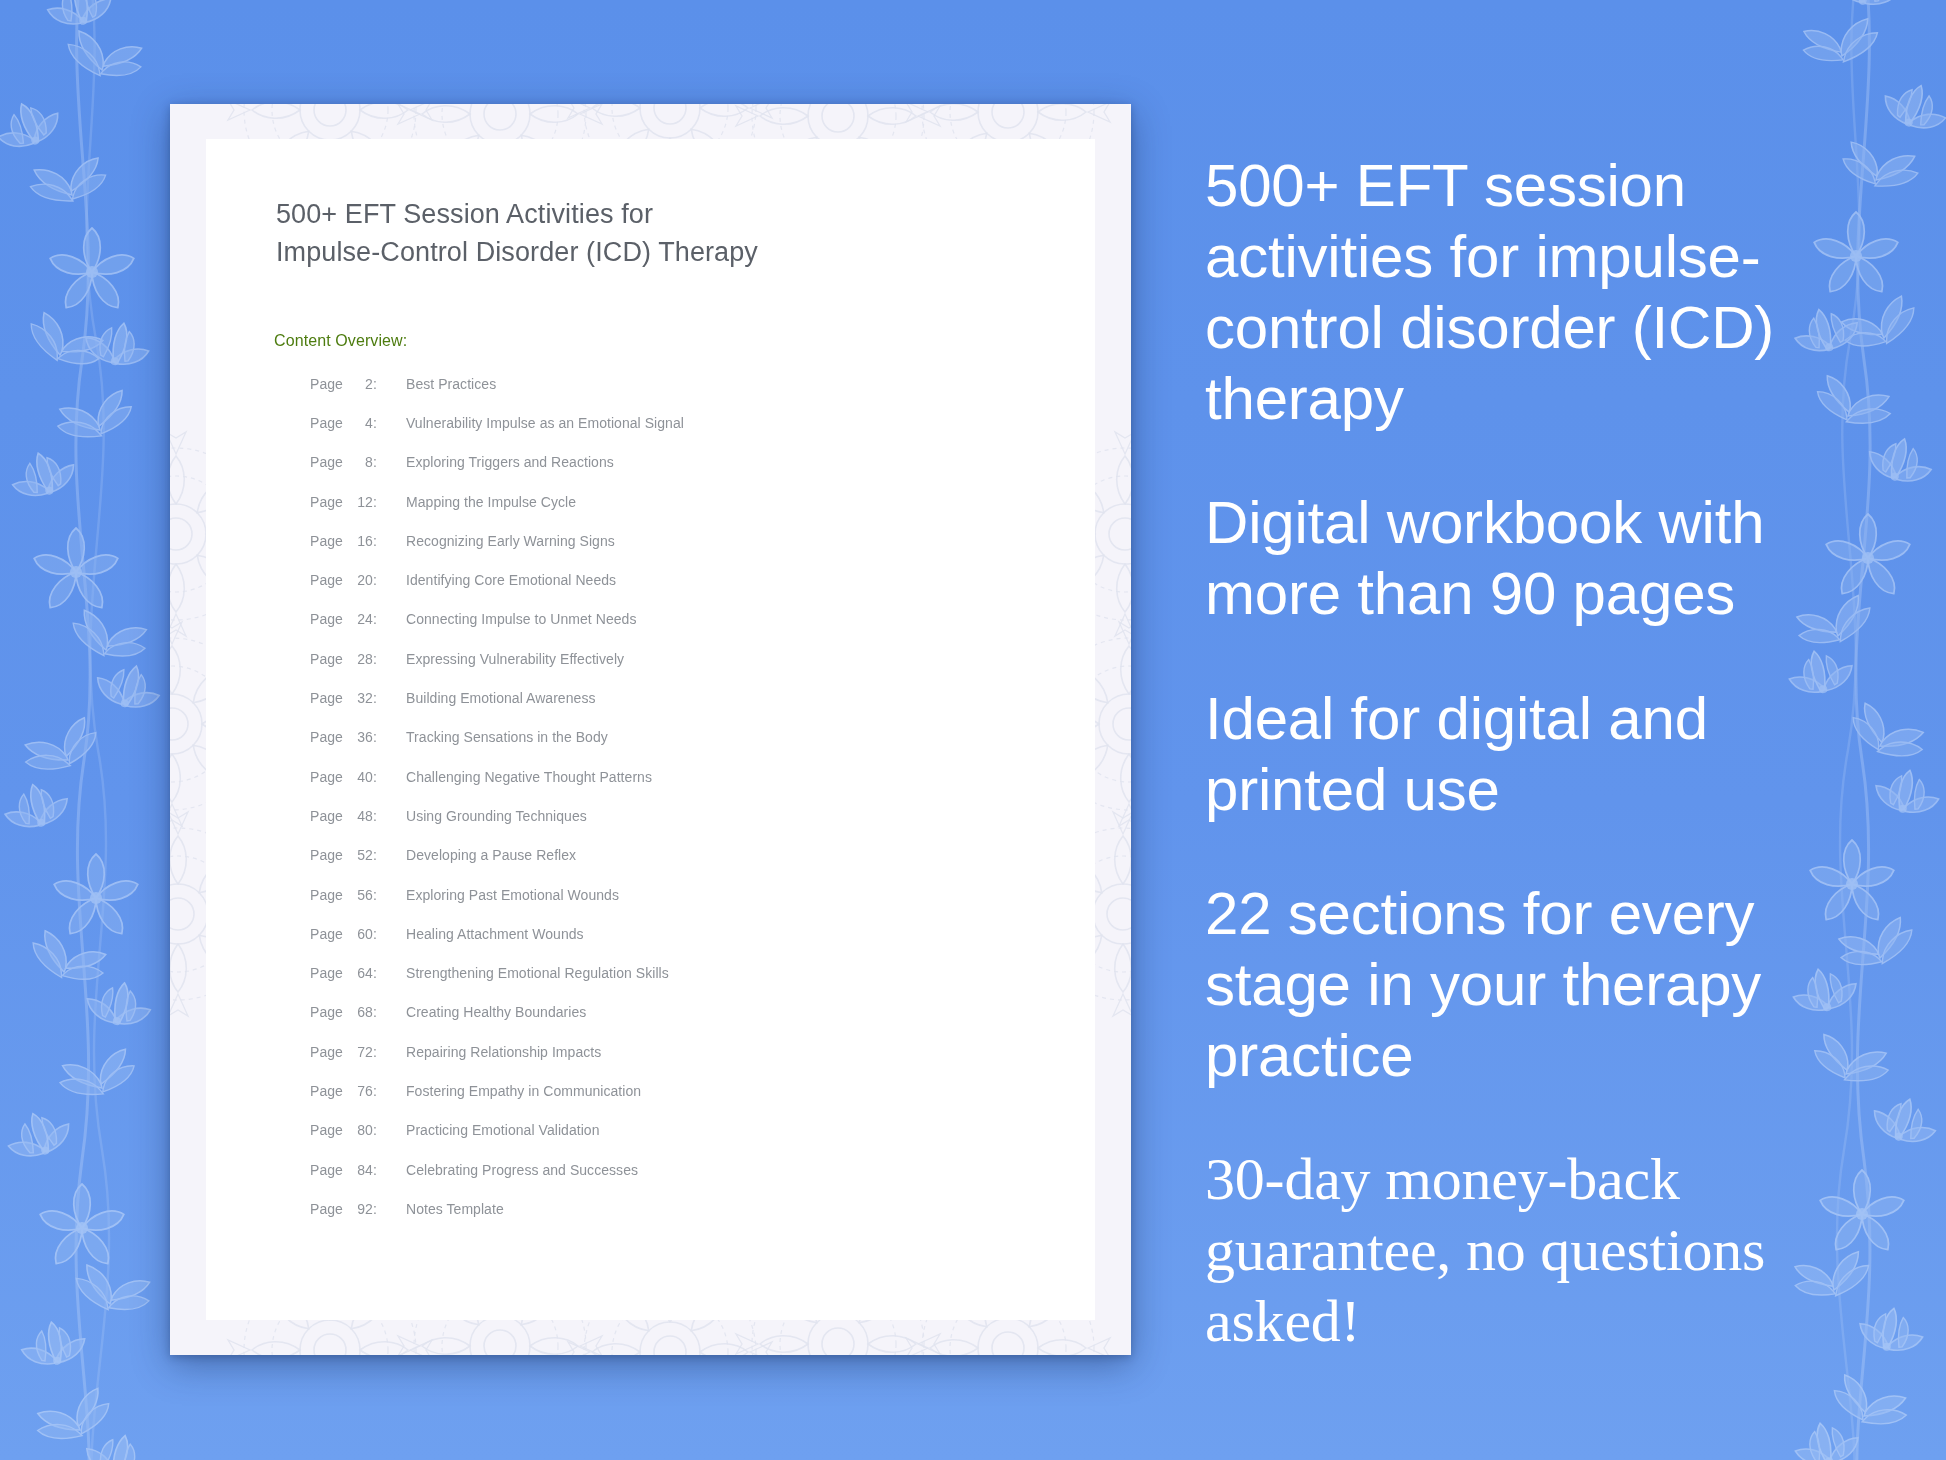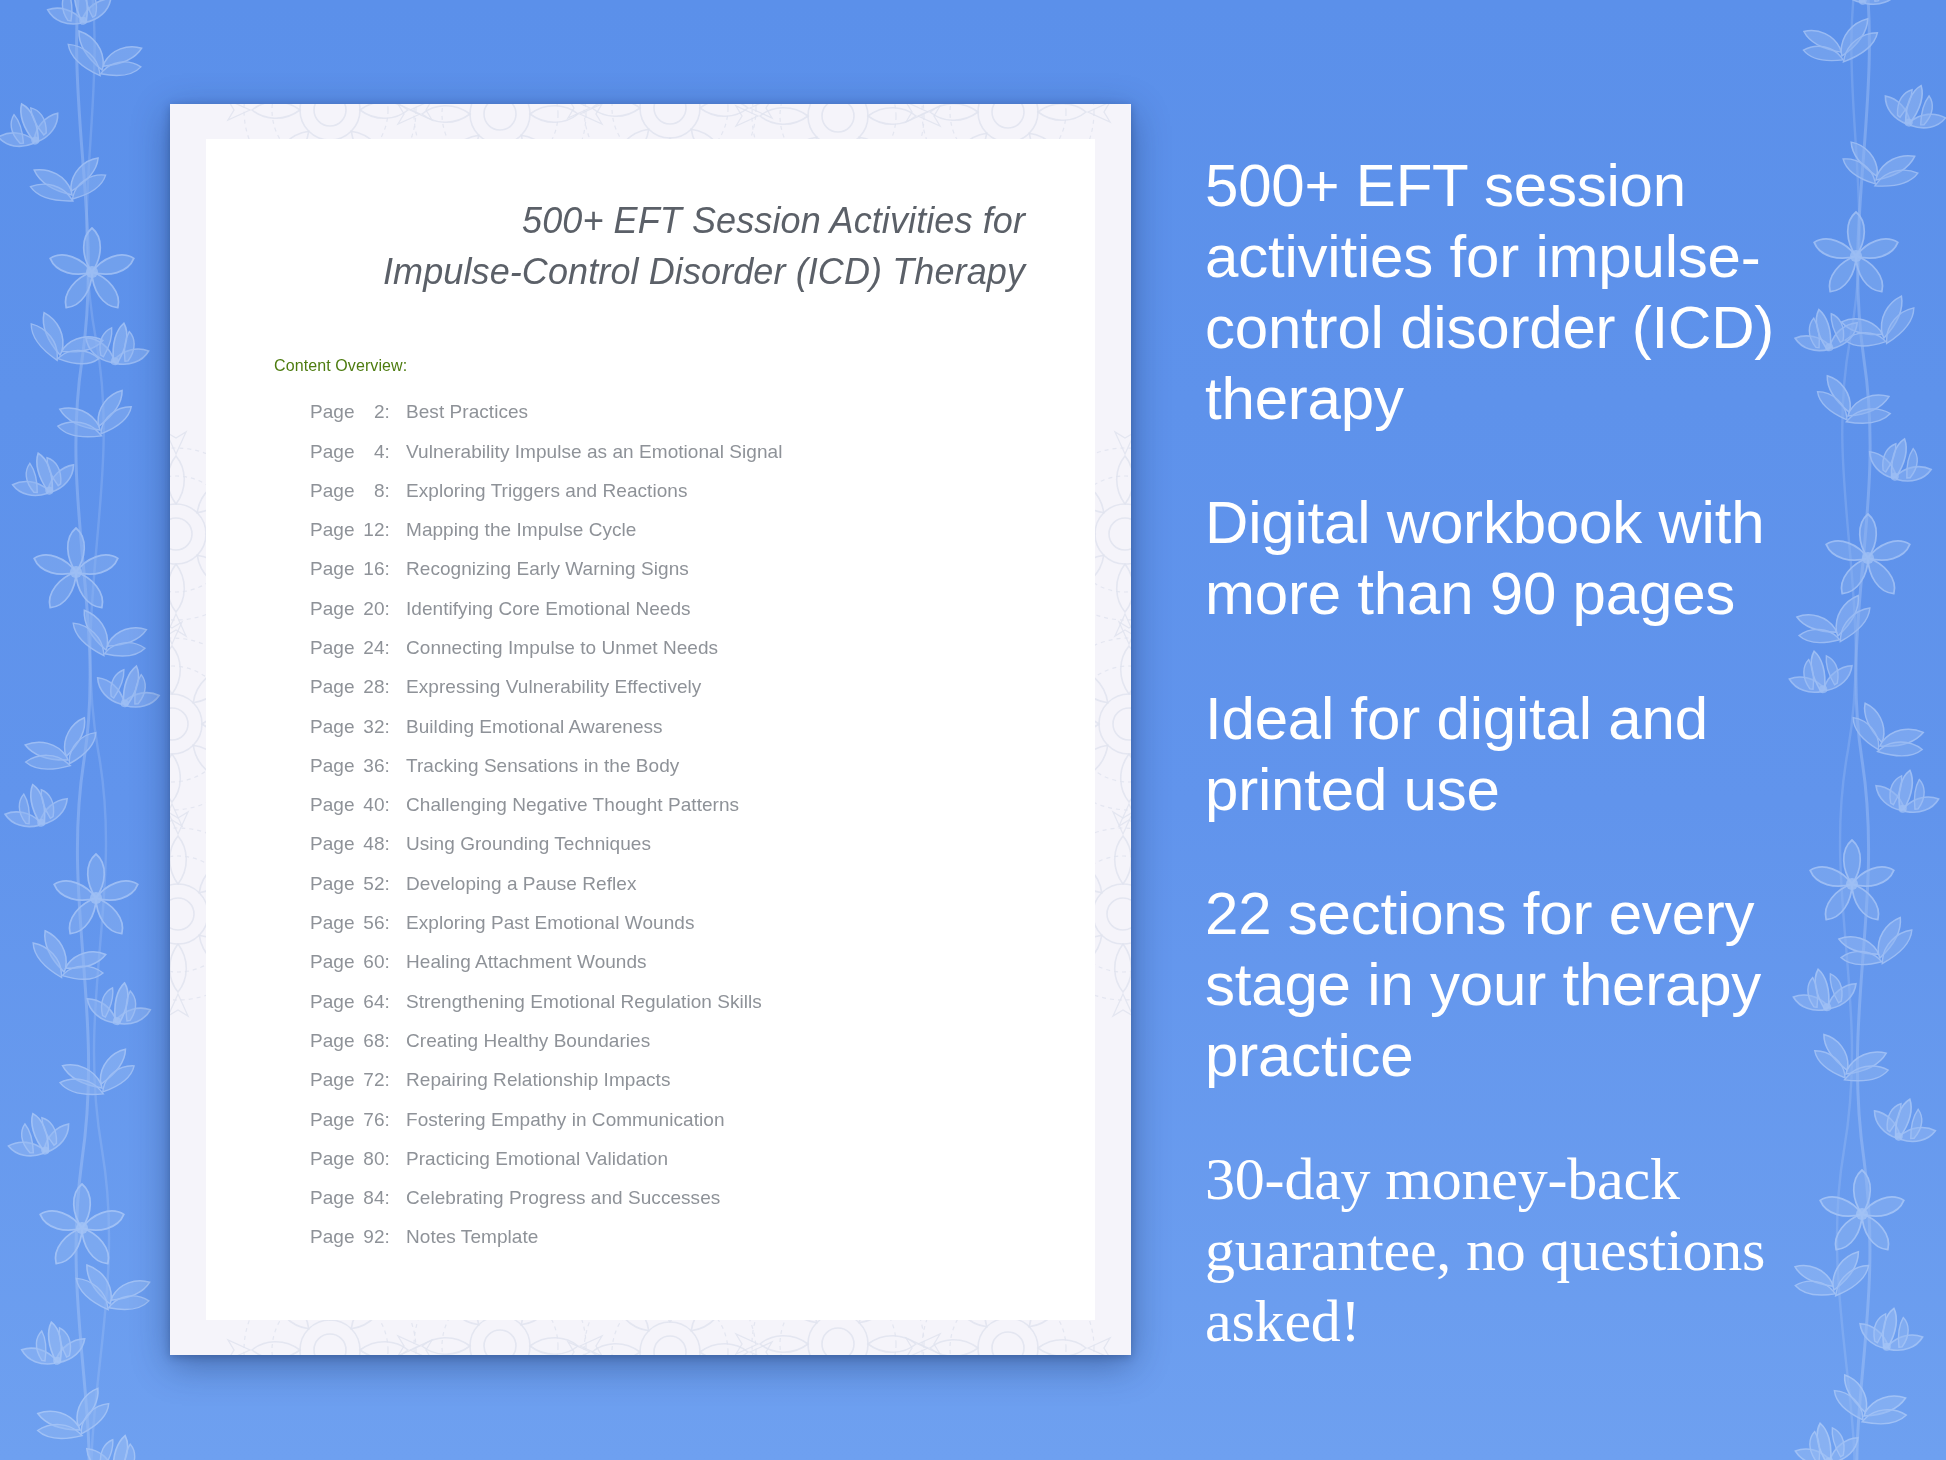--- a/index.html
+++ b/index.html
@@ -62,28 +62,27 @@
     left: 36px;
     top: 35px;
     width: 889px;
     height: 1181px;
     background: #ffffff;
     padding: 56px 62px 40px 62px;
   }
 
   
   .doc-title {
-    text-align: right;
+    text-align: left;
     color: #5b6068;
-    font-size: 36px;
+    font-size: 27px;
     font-weight: 400;
     line-height: 1.42;
     letter-spacing: 0.1px;
     margin: 0 8px 0 8px;
-    font-style: italic;
   }
   .doc-title-line { display: block; }
 
   .doc-overview-label {
     margin-top: 60px;
     margin-left: 6px;
     color: #4d7c0f;
     font-size: 16px;
     font-weight: 400;
     letter-spacing: 0.1px;
@@ -93,21 +92,21 @@
     margin-top: 26px;
     margin-left: 42px;
     list-style: none;
   }
 
   .toc-row {
     display: flex;
     align-items: baseline;
     height: 39.3px;
     color: #8e9298;
-    font-size: 19px;
+    font-size: 14px;
     font-weight: 400;
     letter-spacing: 0.05px;
     white-space: nowrap;
   }
 
   .toc-page {
     display: inline-block;
     width: 96px;
     text-align: left;
     flex: 0 0 auto;

